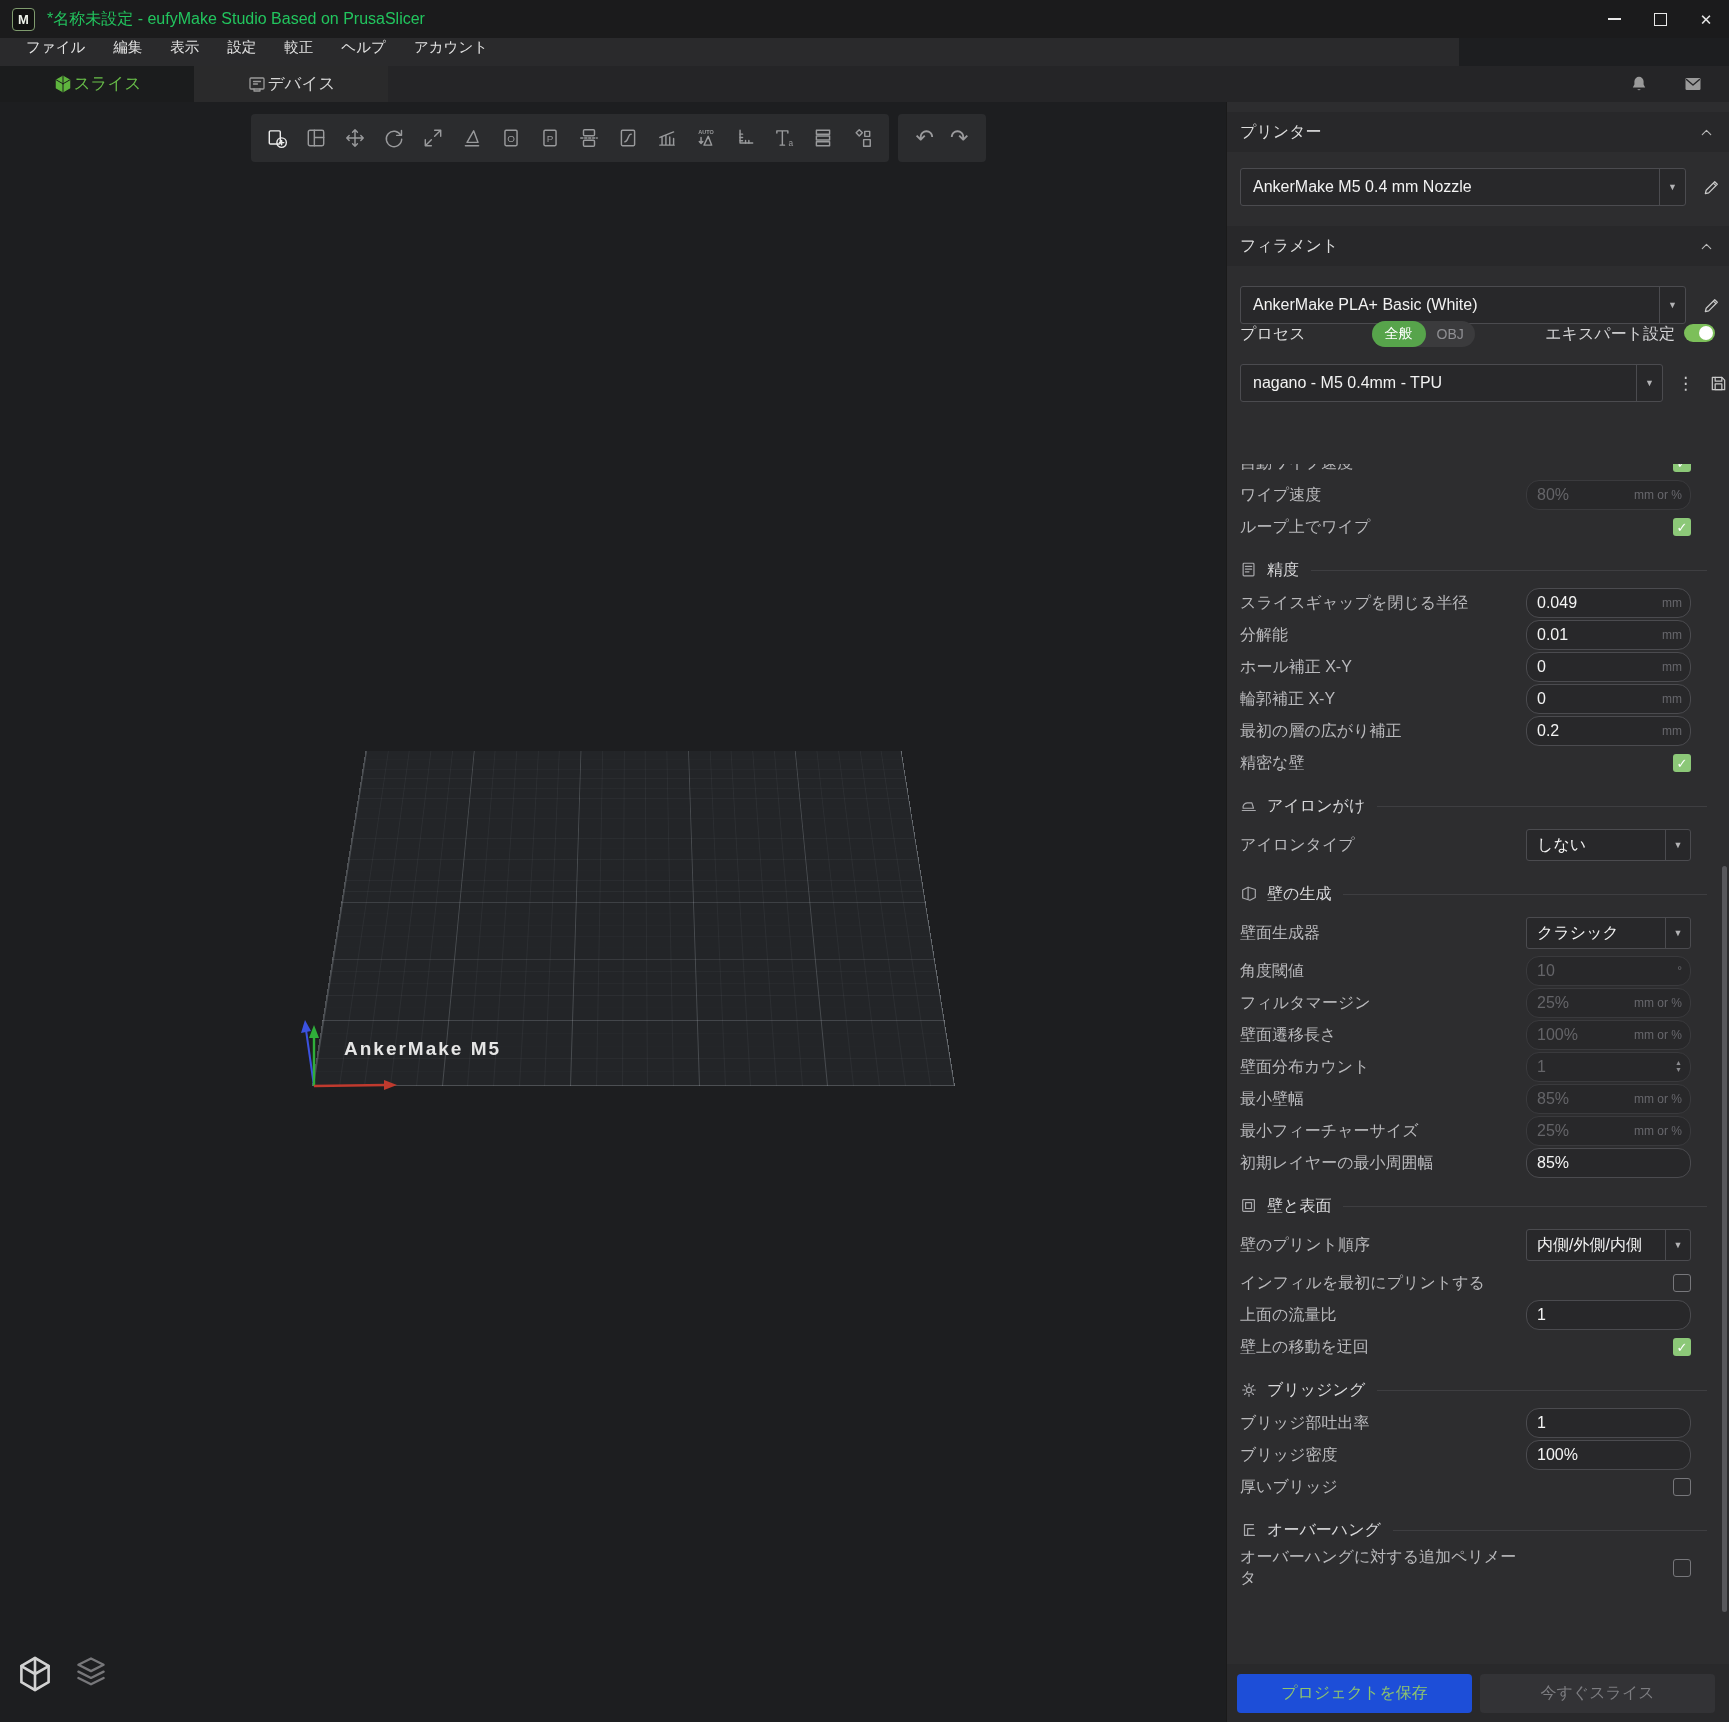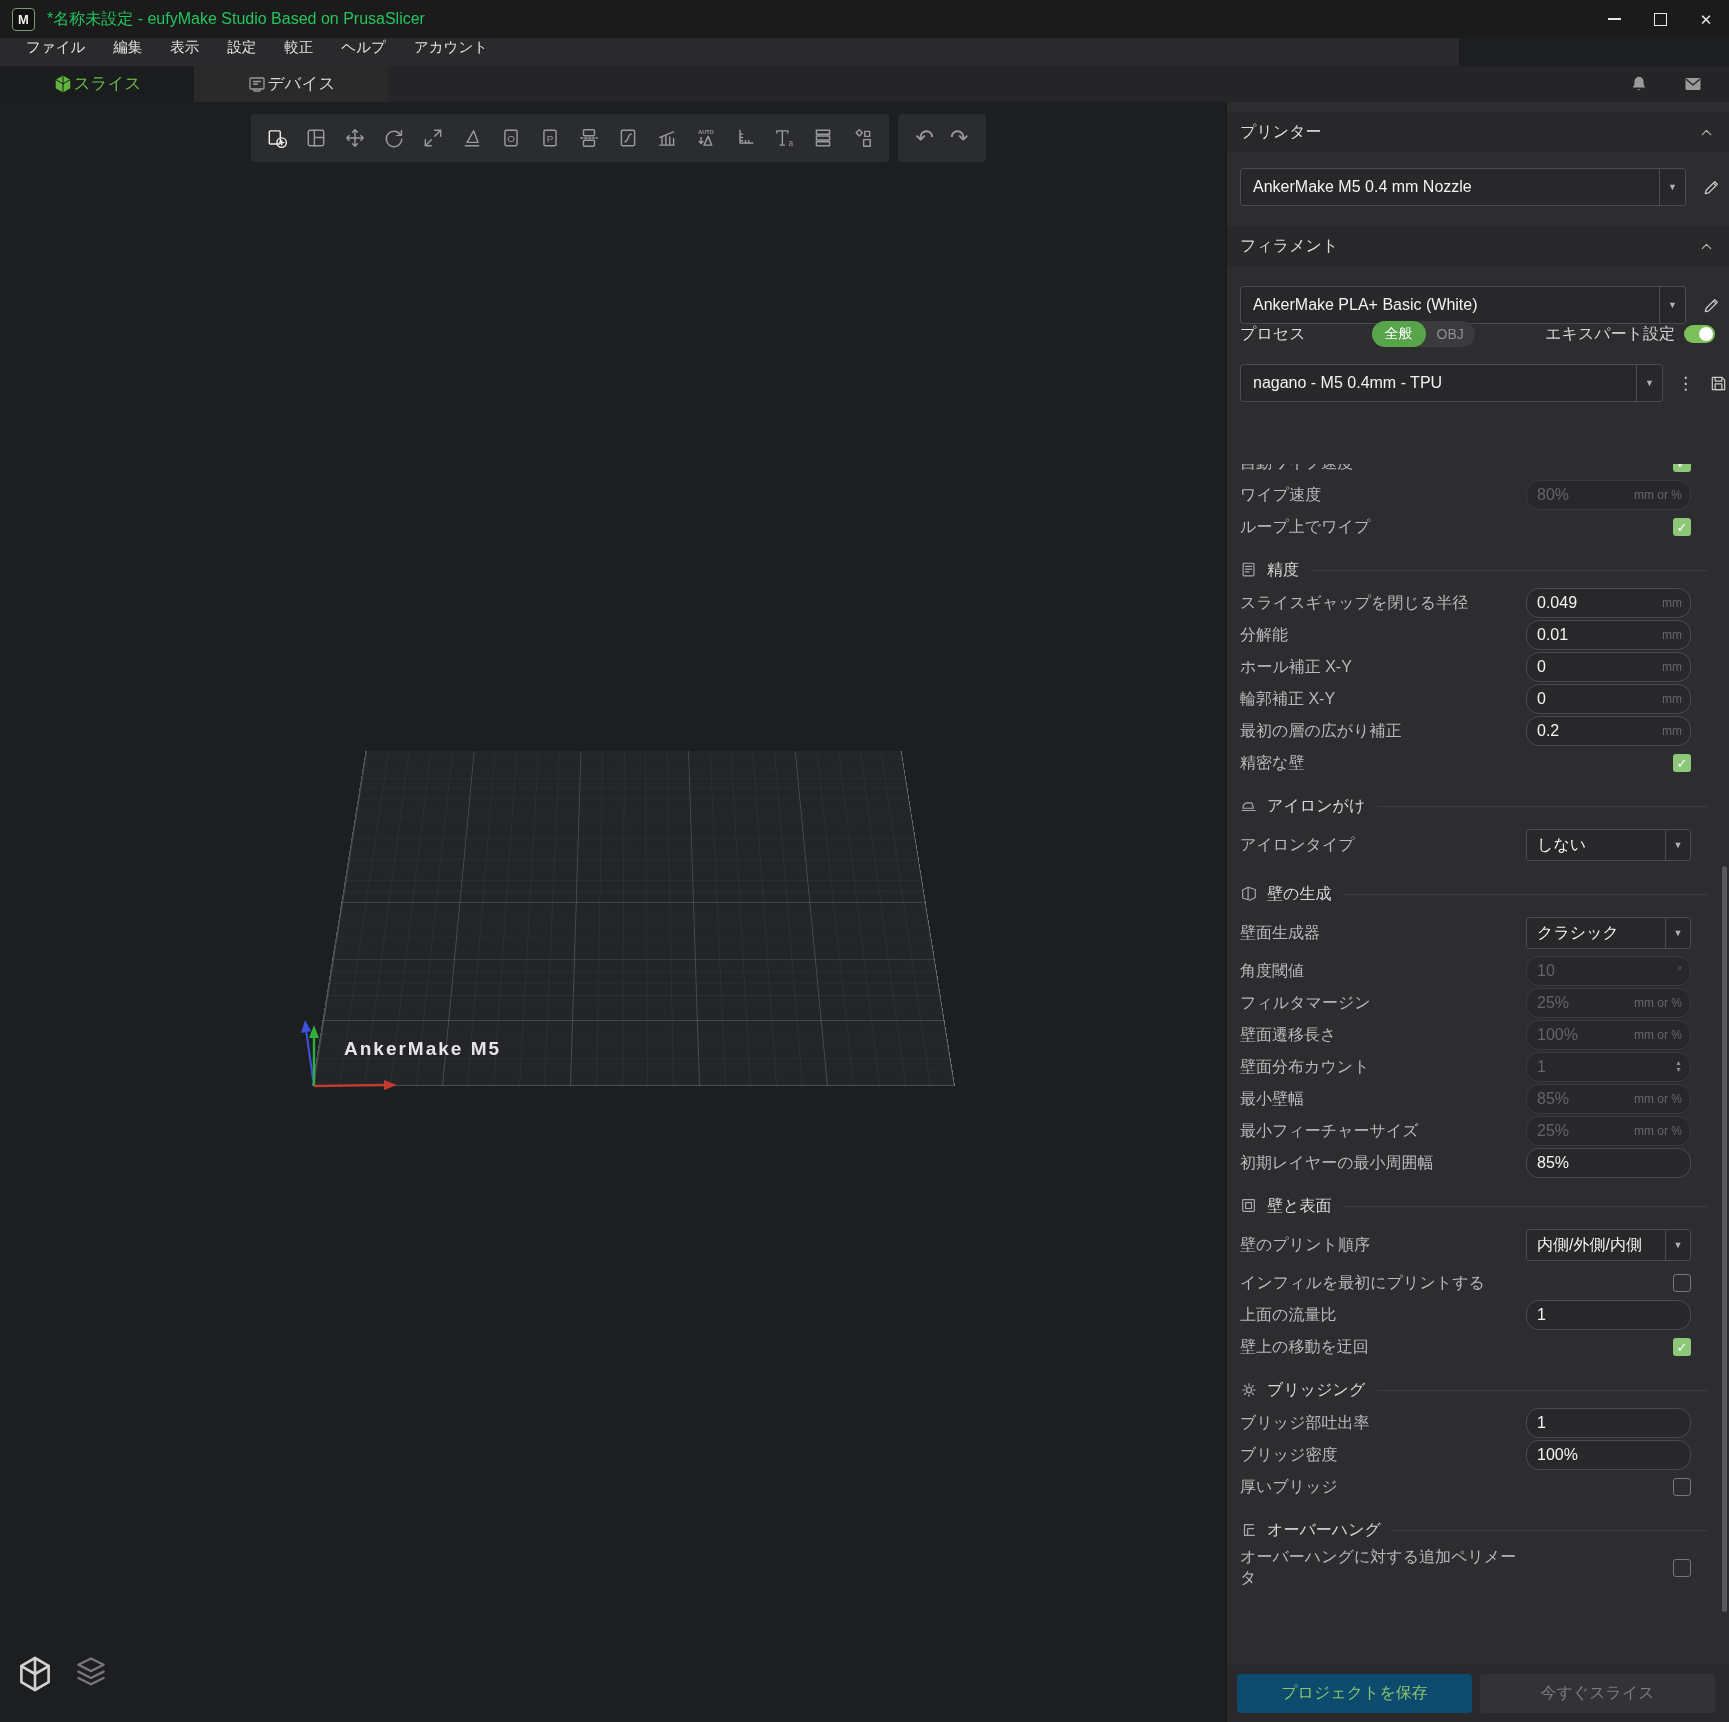--- a/index.html
+++ b/index.html
@@ -59,21 +59,21 @@
   .preset-row{position:absolute;left:13px;display:flex;align-items:center}
   .select{height:38px;background:#28282a;border:1px solid #4b4b4f;border-radius:3px;display:flex;align-items:stretch;box-sizing:border-box}
   .select .val{flex:1;display:flex;align-items:center;padding:0 12px;font-size:16px;color:#f2f2f2;white-space:nowrap;overflow:hidden}
   .select .dd{width:25px;border-left:1px solid #4b4b4f;display:flex;align-items:center;justify-content:center;color:#b3b3b5;font-size:9px}
   .icon-btn{display:flex;align-items:center;justify-content:center;color:#c9c9c9}
   .kebab{color:#c9c9c9;font-size:17px;font-family:"DejaVu Sans",sans-serif;padding:0 2px}
   
   .process-hdr .pill-group{display:flex;align-items:center;background:#3b3b3d;border-radius:13px;height:26px;margin-left:66px}
   .pill-on{background:#57a44b;color:#fff;font-size:14px;border-radius:13px;height:26px;display:flex;align-items:center;padding:0 13px}
   .pill-off{color:#8f8f93;font-size:14px;padding:0 11px}
-  .expert{margin-left:auto;display:flex;align-items:center;gap:9px}
+  .expert{margin-left:auto;display:flex;align-items:flex-start;gap:9px}
   .expert .xlbl{font-size:16px;color:#d6d6d8}
   .toggle{width:31px;height:18px;border-radius:9px;background:#7cbf5a;position:relative}
   .toggle .knob{position:absolute;right:2px;top:2px;width:14px;height:14px;border-radius:50%;background:#fff}
   
   .stabs{position:absolute;left:0;top:316px;width:503px;height:42px;display:flex;align-items:center;gap:19px;padding:0 17px;box-sizing:border-box}
   .stab{font-size:16px;color:#aeaeb2;padding:5px 9px;border-radius:4px}
   .stab.active{background:#39462f;color:#8ec46d}
   .stabs .search{margin-left:auto;color:#cfcfcf;display:flex}
   
   .settings{position:absolute;left:0;top:362px;width:503px;height:1202px;overflow:hidden}
@@ -95,21 +95,21 @@
   .sel-s .val{flex:1;display:flex;align-items:center;padding:0 10px;font-size:16px;color:#f4f4f4;white-space:nowrap;overflow:hidden}
   .sel-s .dd{width:24px;border-left:1px solid #4b4b4f;display:flex;align-items:center;justify-content:center;color:#b3b3b5;font-size:9px}
   .cb{width:18px;height:18px;border-radius:3px;box-sizing:border-box;display:flex;align-items:center;justify-content:center;flex:0 0 auto}
   .cb.on{background:#8cc878}
   .cb.on .ck{color:#fff;font-size:13px;font-family:"DejaVu Sans",sans-serif;line-height:1}
   .cb.off{border:1.5px solid #77777b}
   .scroll-thumb{position:absolute;right:3px;top:402px;width:5px;height:746px;border-radius:3px;background:#58585c}
   
   .side-footer{position:absolute;left:0;top:1562px;width:503px;height:58px;background:#29292b;display:flex;align-items:center;gap:8px;padding:0 15px 0 10px;box-sizing:border-box}
   .btn{height:39px;border-radius:4px;display:flex;align-items:center;justify-content:center;font-size:16px;flex:1}
-  .btn.save{background:#0c4a6e;color:#8ec46d}
+  .btn.save{background:#1d4ed8;color:#8ec46d}
   .btn.slice{background:#333336;color:#7d7d81}
 </style>
 </head>
 <body>
 
 <div class="titlebar">
   <div class="app-logo">M</div>
   <div class="title-text">*名称未設定 - eufyMake Studio Based on PrusaSlicer</div>
   <div class="win-controls">
     <div class="win-btn">

